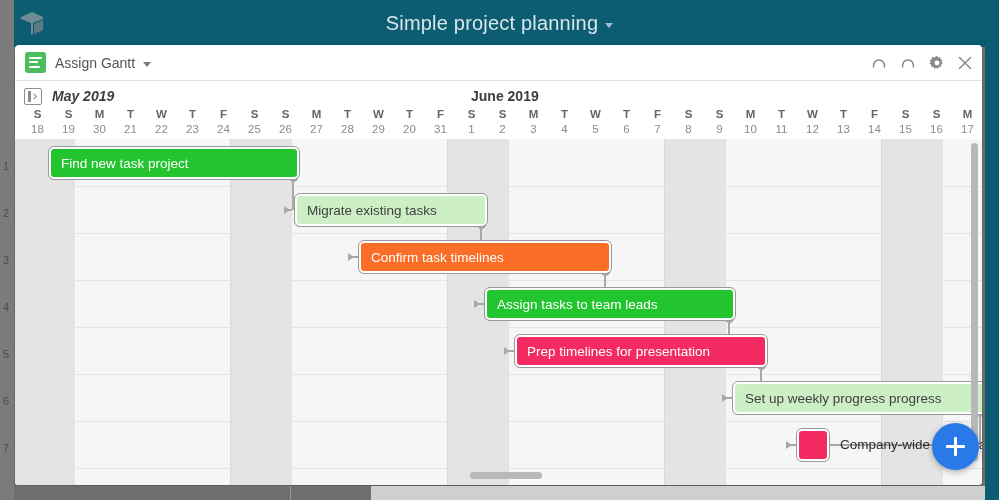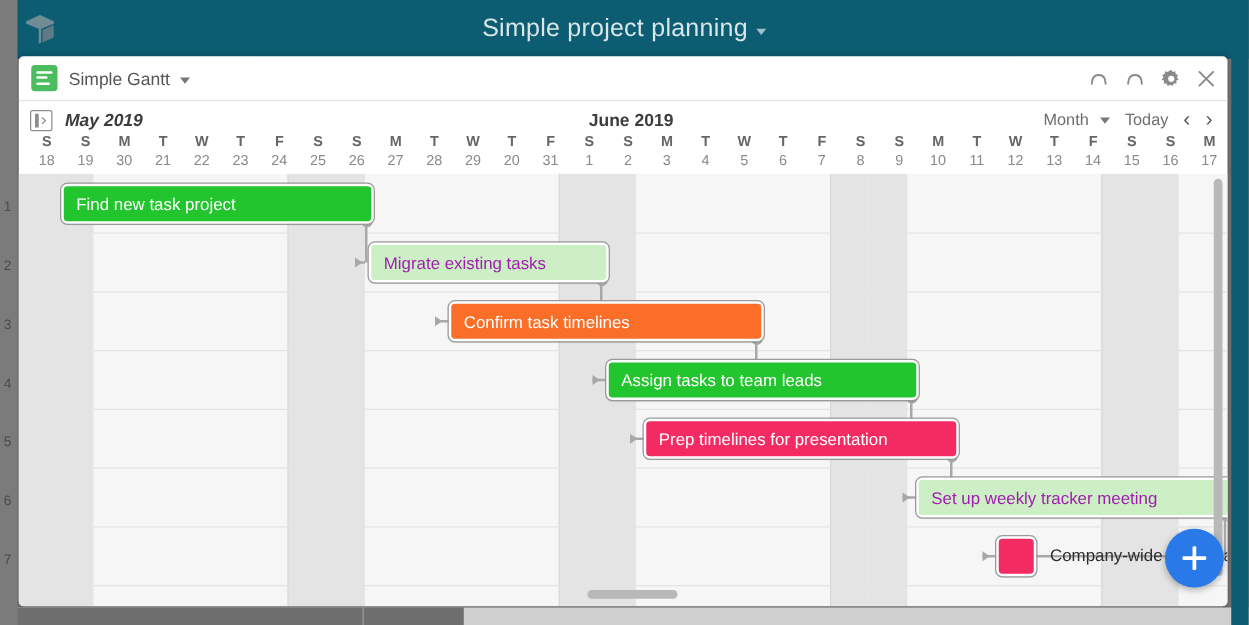--- a/index.html
+++ b/index.html
@@ -105,21 +105,21 @@
 
   
   .bar {
     position: absolute; height: 32px; border-radius: 5px;
     border: 2px solid #fff; outline: 1px solid #9a9a9a;
     display: flex; align-items: center; box-shadow: 0 1px 1px rgba(0,0,0,.10);
   }
   .bar .bar-label {
     font-size: 13.5px; padding-left: 10px; white-space: nowrap; overflow: hidden;
   }
-  .bar.light .bar-label { color: #a21caf; }
+  .bar.light .bar-label { color: #404040; }
   .bar.dark .bar-label { color: #fff; }
   .ext-label { position: absolute; font-size: 13.5px; color: #2d2d2d; white-space: nowrap; }
 
   .dep { position: absolute; }
   .dep .vline { position: absolute; width: 2px; background: #a8a8a8; }
   .dep .hline { position: absolute; height: 2px; background: #a8a8a8; }
   .dep .knob {
     position: absolute; width: 9px; height: 9px; border-radius: 50%;
     background: #fff; border: 2px solid #a8a8a8;
   }
@@ -177,21 +177,21 @@
   </div>
 
   <div class="panel">
 
     <div class="panel-header">
       <span class="gantt-icon">
         <i style="left:4px;top:4.5px;width:13px;"></i>
         <i style="left:4px;top:9px;width:9px;"></i>
         <i style="left:4px;top:13.5px;width:11px;"></i>
       </span>
-      <span class="doc-title">Simple Gantt</span>
+      <span class="doc-title">Assign Gantt</span>
       <span class="doc-caret"></span>
 
       <div class="hdr-actions">
         <span class="icon-btn">
           <svg viewBox="0 0 16 14" width="16" height="14">
             <path d="M2.5,11 C2.5,6 5,4 8,4 C11,4 13.5,6 13.5,11" fill="none" stroke="#8a8a8a" stroke-width="1.5" stroke-linecap="round"></path>
             <path d="M2.5,11 L2.5,7.5 M2.5,11 L5.8,11" fill="none" stroke="#8a8a8a" stroke-width="0"></path>
           </svg>
         </span>
         <span class="icon-btn">
@@ -218,29 +218,20 @@
 
     <div class="datebar">
       <div class="collapse-btn">
         <svg viewBox="0 0 8 8" width="7" height="7">
           <path d="M2.2,1.3 L5,4 L2.2,6.7" fill="none" stroke="#8e8e8e" stroke-width="1.2" stroke-linecap="round" stroke-linejoin="round"></path>
         </svg>
       </div>
       <span class="month-label" style="left:37px;font-style:italic;">May 2019</span>
       <span class="month-label" style="left:456px;">June 2019</span>
 
-      <div class="right-ctrls">
-        <span class="month-sel">
-          <span>Month</span>
-          <span class="caret-down" style="border-top-color:#7a7a7a;margin-top:2px;"></span>
-        </span>
-        <span class="today-btn">Today</span>
-        <span class="chev">‹</span>
-        <span class="chev">›</span>
-      </div>
 
       <div class="days-row" id="days-row">
           <div class="day-col" style="left: 7px;">
             <span class="dow">S</span>
             <span class="dnum">18</span>
           </div>
           <div class="day-col" style="left: 38px;">
             <span class="dow">S</span>
             <span class="dnum">19</span>
           </div>
@@ -458,21 +449,21 @@
           <div class="bar dark" style="left: 344px; top: 102px; width: 252px; background: rgb(250, 110, 39);">
             <span class="bar-label">Confirm task timelines</span>
           </div>
           <div class="bar dark" style="left: 470px; top: 149px; width: 250px; background: rgb(34, 197, 46);">
             <span class="bar-label">Assign tasks to team leads</span>
           </div>
           <div class="bar dark" style="left: 500px; top: 196px; width: 252px; background: rgb(244, 42, 98);">
             <span class="bar-label">Prep timelines for presentation</span>
           </div>
           <div class="bar light" style="left: 718px; top: 243px; width: 253px; background: rgb(204, 239, 197);">
-            <span class="bar-label">Set up weekly tracker meeting</span>
+            <span class="bar-label">Set up weekly progress progress</span>
           </div>
           <div class="bar dark" style="left: 782px; top: 290px; width: 32px; background: rgb(244, 42, 98);"></div>
           <span class="ext-label" style="left: 825px; top: 298px;">Company-wide presentation</span>
         </div>
     </div>
 
     <div class="vscroll"></div>
     <div class="hscroll"></div>
   </div>
 

